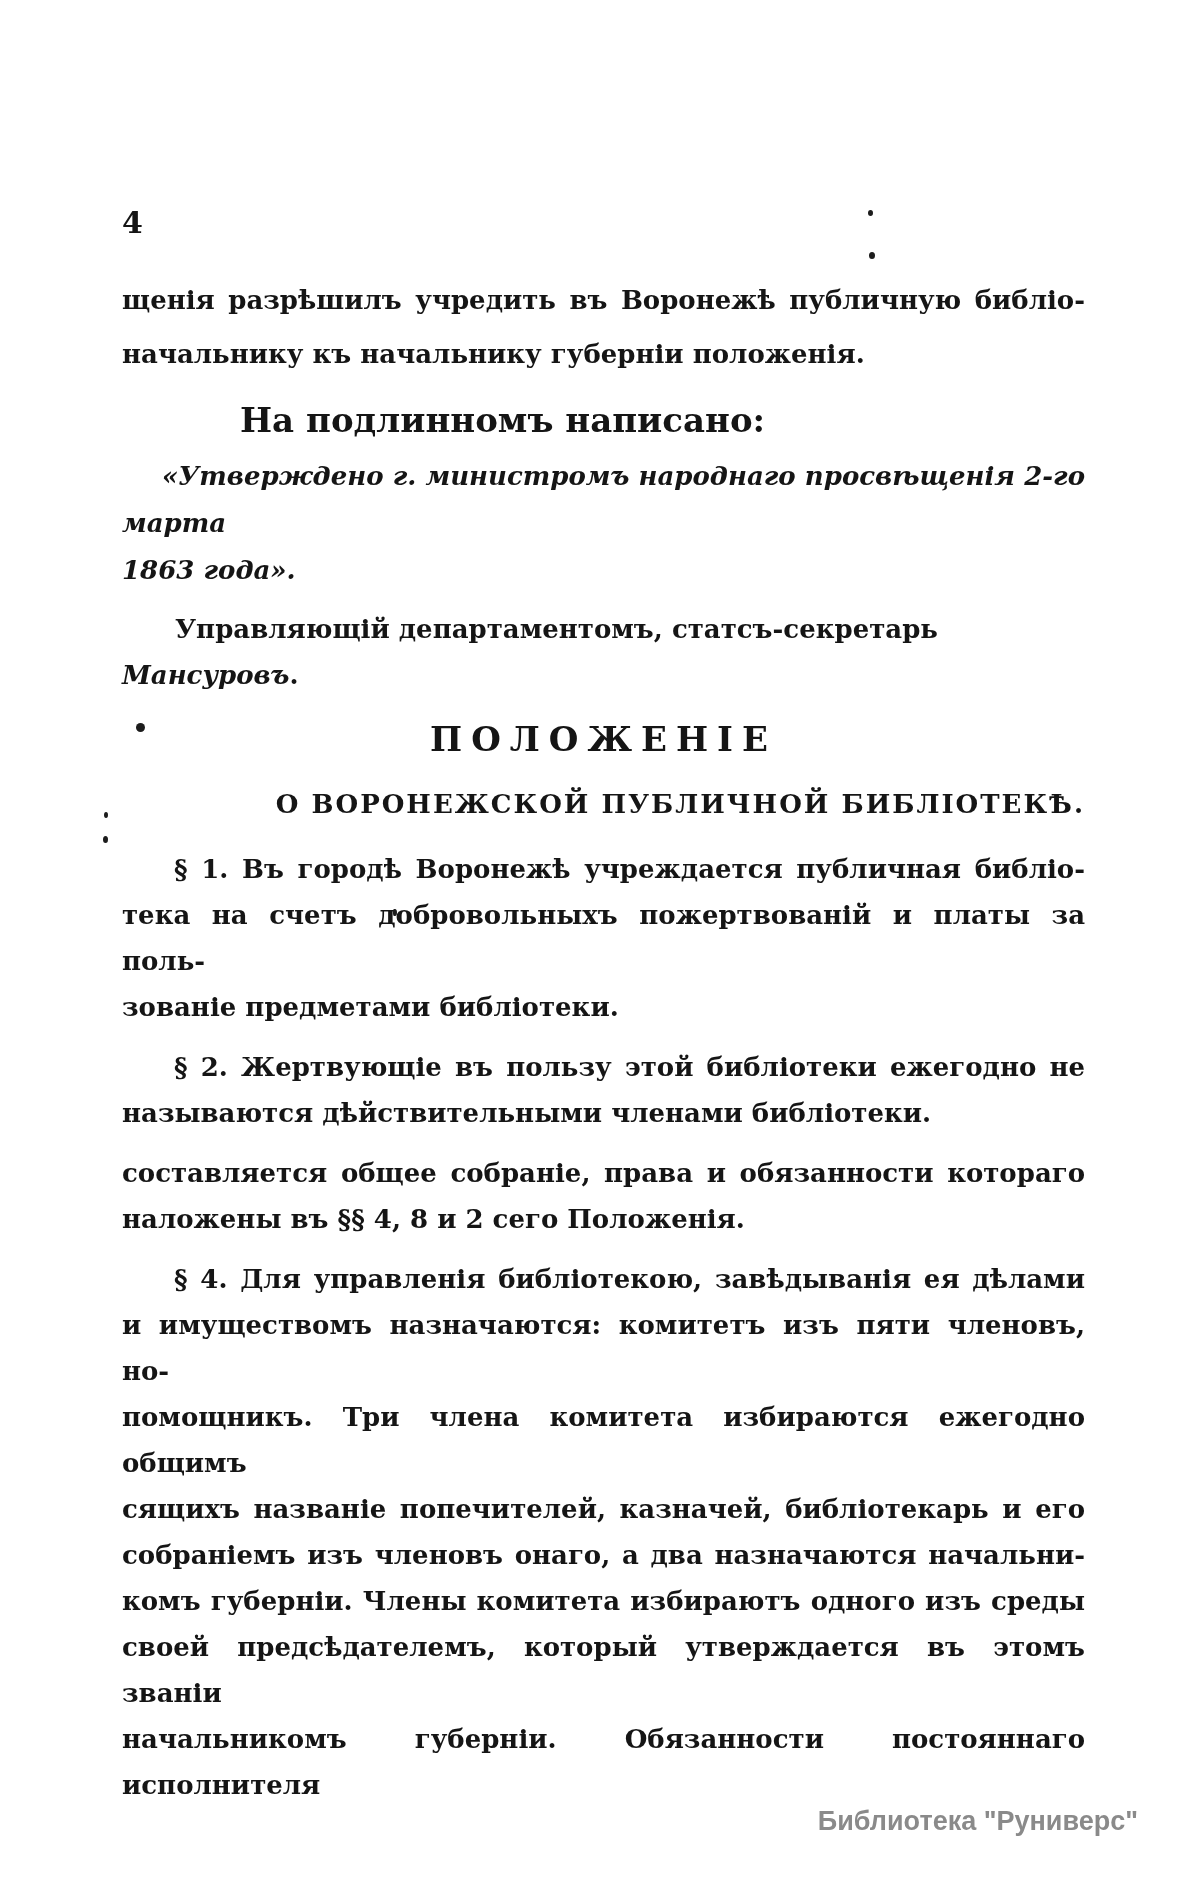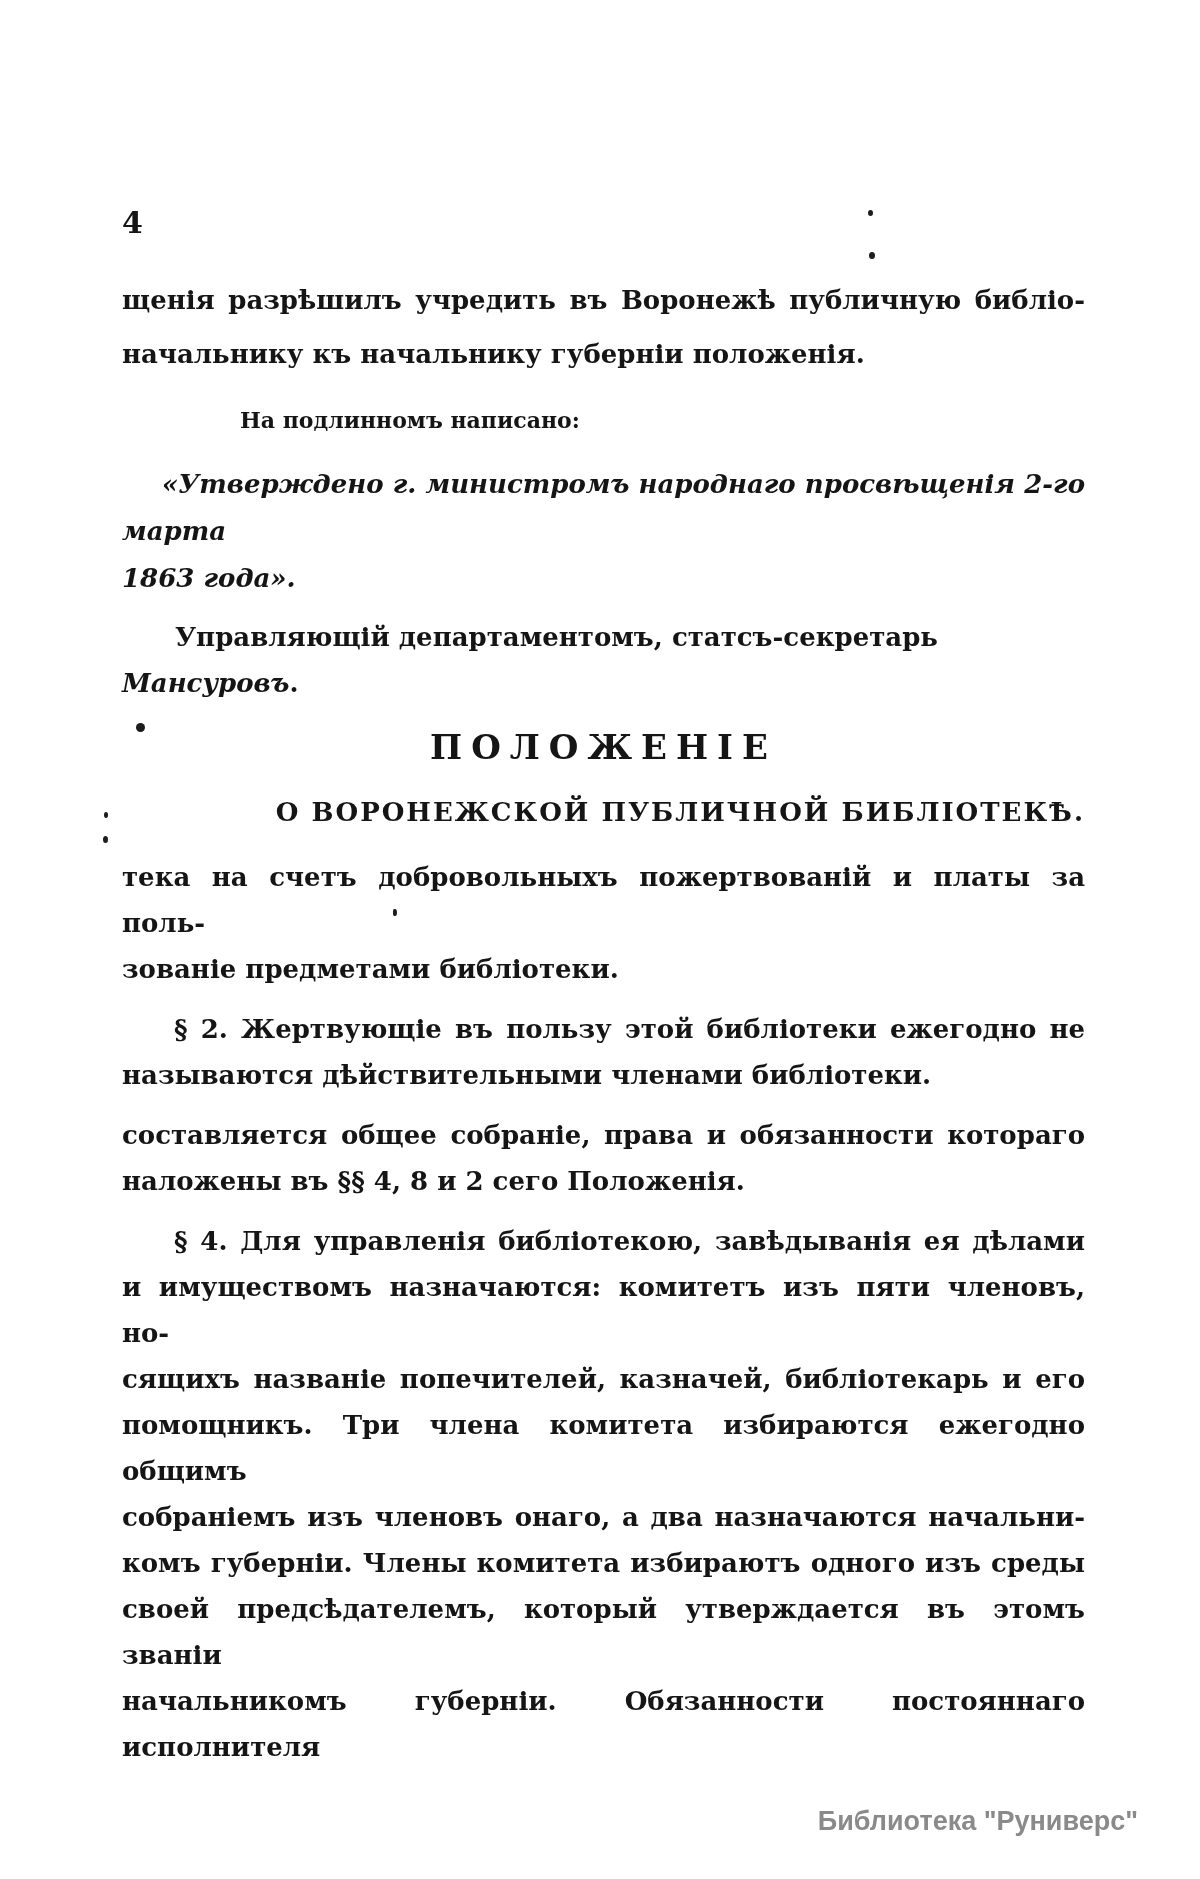--- a/index.html
+++ b/index.html
@@ -39,24 +39,24 @@
     line-height: 54px;
     text-align: justify;
     text-align-last: justify;
     white-space: normal;
   }
   .para .ln.last { text-align-last: left; }
   .sect .ln { line-height: 46px; }
   .sect .ln.first { text-indent: 52px; }
   .intro { margin-bottom: 16px; }
   .annot {
-    font-size: 22px; font-weight: 700;
+    font-size: 34px; font-weight: 700;
     line-height: 46px;
     text-indent: 118px;
-    margin-bottom: 18px;
+    margin-bottom: 10px;
   }
   .quote {
     font-size: 26px; font-weight: 700; font-style: italic;
     margin-bottom: 12px;
   }
   .quote .ln { line-height: 47px; text-align: justify; text-align-last: justify; }
   .quote .ln.first { text-indent: 40px; }
   .quote .ln.last { text-align-last: left; }
   .signature {
     font-size: 26px; font-weight: 700;
@@ -120,39 +120,40 @@
 
   <div class="signature">
     <span>Управляющій департаментомъ, статсъ-секретарь </span><span class="name">Мансуровъ</span><span>.</span>
   </div>
 
   <div class="heading">ПОЛОЖЕНІЕ</div>
 
   <div class="subheading">О ВОРОНЕЖСКОЙ ПУБЛИЧНОЙ БИБЛІОТЕКѢ.</div>
 
   <div class="para sect">
+    <div class="ln first">§ 1. Въ городѣ Воронежѣ учреждается публичная библіо-</div>
     <div class="ln">тека на счетъ добровольныхъ пожертвованій и платы за поль-</div>
     <div class="ln last">зованіе предметами библіотеки.</div>
   </div>
 
   <div class="para sect">
     <div class="ln first">§ 2. Жертвующіе въ пользу этой библіотеки ежегодно не</div>
     <div class="ln last">называются дѣйствительными членами библіотеки.</div>
   </div>
 
   <div class="para sect">
     <div class="ln">составляется общее собраніе, права и обязанности котораго</div>
     <div class="ln last">наложены въ §§ 4, 8 и 2 сего Положенія.</div>
   </div>
 
   <div class="para sect">
     <div class="ln first">§ 4. Для управленія библіотекою, завѣдыванія ея дѣлами</div>
     <div class="ln">и имуществомъ назначаются: комитетъ изъ пяти членовъ, но-</div>
+    <div class="ln">помощникъ. Три члена комитета избираются ежегодно общимъ</div>
     <div class="ln">сящихъ названіе попечителей, казначей, библіотекарь и его</div>
-    <div class="ln">помощникъ. Три члена комитета избираются ежегодно общимъ</div>
     <div class="ln">собраніемъ изъ членовъ онаго, а два назначаются начальни-</div>
     <div class="ln">комъ губерніи. Члены комитета избираютъ одного изъ среды</div>
     <div class="ln">своей предсѣдателемъ, который утверждается въ этомъ званіи</div>
     <div class="ln">начальникомъ губерніи. Обязанности постояннаго исполнителя</div>
 
   </div>
 
   <div class="speck sp1"></div>
   <div class="speck sp2"></div>
   <div class="speck sp3"></div>

